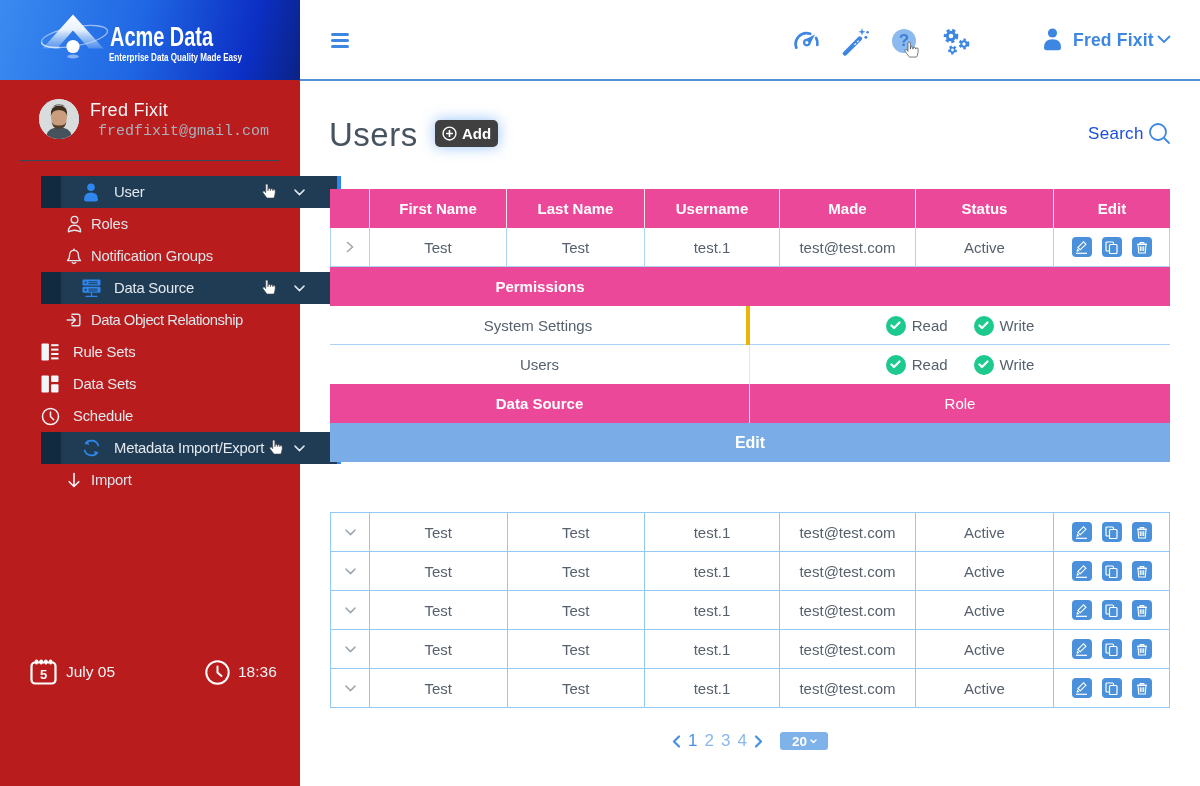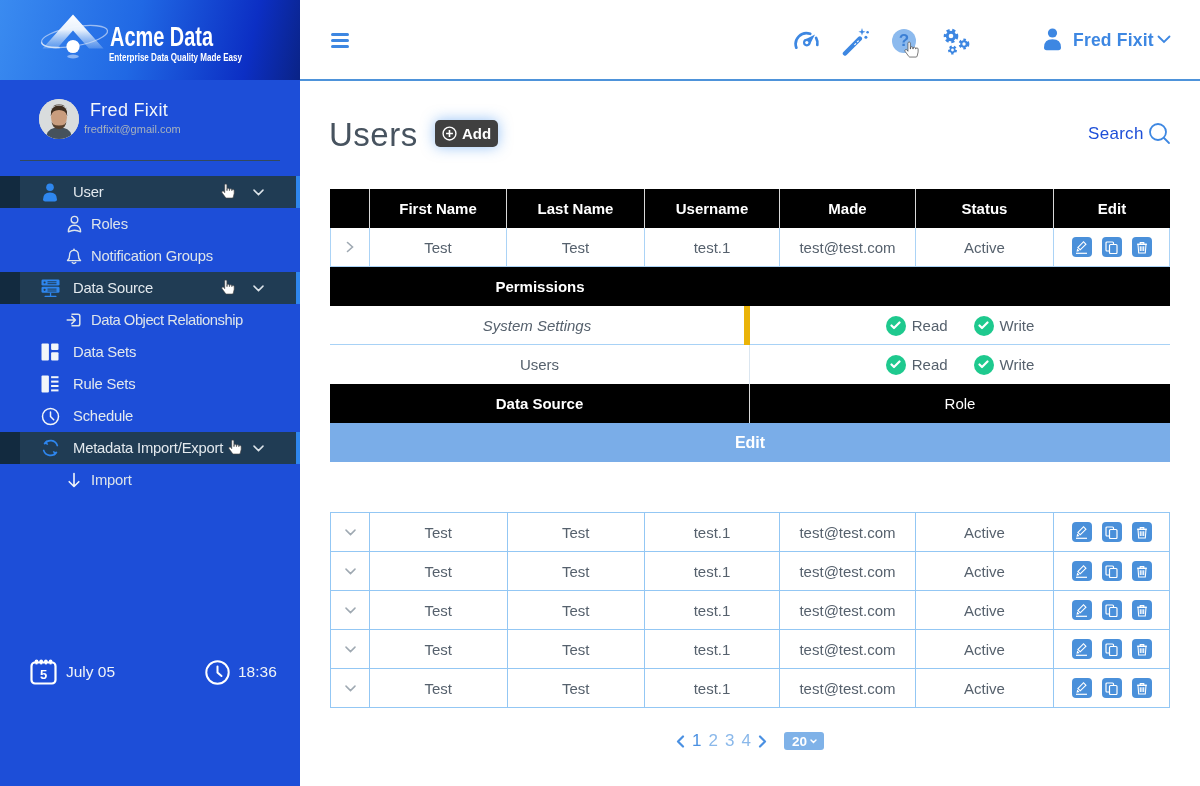--- a/index.html
+++ b/index.html
@@ -1,28 +1,28 @@
 <!DOCTYPE html>
 <html><head>
 <meta charset="utf-8">
 <style>
 * { margin:0; padding:0; box-sizing:border-box; }
 html,body { width:1200px; height:786px; overflow:hidden; font-family:"Liberation Sans", sans-serif; background:#fff; }
 #app { position:relative; width:1200px; height:786px; }
 
-#sidebar { position:absolute; left:0; top:0; width:300px; height:786px; background:#1d4ed8; }
+#sidebar { position:absolute; left:0; top:0; width:300px; height:786px; background:#b91c1c; }
 #logo { position:absolute; left:0; top:0; width:300px; height:80px; background:linear-gradient(103deg,#3a8bf0 0%,#2068e4 45%,#0c2fc4 82%,#0a2386 100%); }
 #profile { position:absolute; left:0; top:90px; width:300px; height:60px; }
 .avatar { position:absolute; left:39px; top:9px; width:40px; height:40px; border-radius:50%; overflow:hidden; background:#cfd6da; }
 .pname { position:absolute; left:90px; top:10px; font-size:18px; color:#f4f7f9; font-weight:400; letter-spacing:.3px; }
-.pemail { position:absolute; left:84px; top:33px; font-size:11px; color:#a7b2bd; }
+.pemail { position:absolute; left:98px; top:33px; font-size:15px; color:#a7b2bd;font-family:Liberation Mono, monospace; }
 #divider { position:absolute; left:20px; top:160px; width:260px; height:1px; background:#33495c; }
 #menu { position:absolute; left:0; top:176px; width:300px; }
 .mi { position:relative; height:32px; width:300px; }
-.mi.hl { background:#203c54; }
+.mi.hl { background:#203c54;margin-left:41px; }
 .mi.hl:before { content:""; position:absolute; left:0; top:0; width:20px; height:32px; background:#122a3f; }
 .mi.hl:after { content:""; position:absolute; right:0; top:0; width:4px; height:32px; background:#2e86ee; }
 .mico { position:absolute; left:40px; top:0; width:20px; height:32px; display:flex; align-items:center; justify-content:center; }
 .sico { position:absolute; left:64px; top:0; width:20px; height:32px; display:flex; align-items:center; justify-content:center; }
 .mtxt { position:absolute; left:73px; top:0; height:32px; line-height:32px; font-size:14.8px; color:#e3e9ee; letter-spacing:-.2px; }
 .stxt { position:absolute; left:91px; top:0; height:32px; line-height:32px; font-size:14.8px; color:#dde4ea; letter-spacing:-.2px; }
 .chev { position:absolute; left:250px; top:0; width:16px; height:32px; display:flex; align-items:center; justify-content:center; }
 .curs { position:absolute; left:221px; top:7px; z-index:5; }
 #sbot { position:absolute; left:0; top:658px; width:300px; height:40px; }
 .bott { position:absolute; font-size:15.5px; color:#f0f4f7; font-weight:400; top:5px; }
@@ -33,39 +33,39 @@
 .tbicon { position:absolute; top:0; }
 #ffname { position:absolute; left:773px; top:30px; font-size:17.5px; letter-spacing:-.3px; font-weight:bold; color:#3d87e2; letter-spacing:.2px; }
 
 #title { position:absolute; left:329px; top:116px; font-size:33px; color:#47535f; letter-spacing:.5px; }
 #addbtn { position:absolute; left:435px; top:120px; width:63px; height:27px; background:#404040; border-radius:5px; color:#fff; font-size:15px; font-weight:bold; display:flex; align-items:center; justify-content:center; gap:5px; box-shadow:0 0 14px rgba(46,134,238,.5); }
 #search { position:absolute; left:1088px; top:124px; font-size:17px; color:#1d4ed8; letter-spacing:.3px; }
 
 .tbl { position:absolute; left:330px; width:840px; }
 .row { position:relative; width:840px; height:39px; display:flex; }
 .cell { height:39px; display:flex; align-items:center; justify-content:center; font-size:15px; color:#56616d; }
-.hdr { background:#000000; }
+.hdr { background:#ec4899; }
 .hdr .cell { color:#fff; font-weight:bold; border-right:1px solid rgba(255,255,255,.85); }
 .hdr .cell:last-child { border-right:none; }
 .c0{width:40px;} .c1{width:137px;} .c2{width:138px;} .c3{width:135px;} .c4{width:136px;} .c5{width:138px;} .c6{width:116px;}
 .body1 .cell { border-right:1px solid #abd3f6; border-bottom:1px solid #abd3f6; }
 .body1 .cell:first-child { border-left:1px solid #abd3f6; }
 #tbl2 { border-top:1px solid #93c7f4; }
 .body2 .cell { border-right:1px solid #93c7f4; border-bottom:1px solid #93c7f4; }
 .body2 .cell:first-child { border-left:1px solid #93c7f4; }
 .body2 .c1,.body2 .c2 { width:137.5px; }
 .half { width:420px; }
 .editbar { background:#7aade8; color:#fff; font-weight:bold; font-size:16px; display:flex; align-items:center; justify-content:center; height:39px; }
 .btns { display:flex; gap:10px; }
 .ibtn { width:20px; height:20px; background:#4a90da; border-radius:4px; display:flex; align-items:center; justify-content:center; }
 .gchk { display:flex; align-items:center; gap:6px; margin-right:0; }
 .gc { width:20px; height:20px; border-radius:50%; background:#1ec98e; display:flex; align-items:center; justify-content:center; }
 #pgn { position:absolute; left:330px; top:727px; width:840px; height:28px; display:flex; align-items:center; justify-content:center; gap:0; }
 .pgnum { font-size:17px; margin:0 3.5px; }
-#p20 { margin-left:17px; width:40px; height:18px; background:#7fb2e8; border-radius:3px; color:#fff; font-size:13.5px; font-weight:bold; display:flex; align-items:center; justify-content:center; gap:3px; }
+#p20 { margin-left:17px; width:48px; height:18px; background:#7fb2e8; border-radius:3px; color:#fff; font-size:13.5px; font-weight:bold; display:flex; align-items:center; justify-content:center; gap:3px; }
 </style>
 </head>
 <body>
 <div id="app">
 
 <div id="sidebar">
   <div id="logo">
     <svg width="300" height="80" viewBox="0 0 300 80">
       <defs>
         <linearGradient id="lgA" x1="0" y1="0" x2="0" y2="1">
@@ -167,37 +167,37 @@
               <path d="M6.5 3.2 H13 A1.8 1.8 0 0 1 14.8 5 V13 A1.8 1.8 0 0 1 13 14.8 H6.5"></path>
               <path d="M2.2 9 H10 M6.8 5.4 L10.4 9 L6.8 12.6" stroke-linejoin="round" stroke-linecap="round"></path>
             </svg>
           </span>
       <span class="stxt" style="letter-spacing:-.5px;">Data Object Relationship</span>
     </div>
     <div class="mi">
       <span class="mico">
             <svg width="18" height="18" viewBox="0 0 18 18" fill="#f2f6f9">
               <rect x="0.5" y="0.5" width="7.4" height="17" rx="1"></rect>
-              <rect x="10.1" y="0.5" width="7.4" height="6.6" rx="1"></rect>
-              <rect x="10.1" y="9.3" width="7.4" height="8.2" rx="1"></rect>
-            </svg>
-          </span>
-      <span class="mtxt">Data Sets</span>
-    </div>
-    <div class="mi">
-      <span class="mico">
-            <svg width="18" height="18" viewBox="0 0 18 18" fill="#f2f6f9">
-              <rect x="0.5" y="0.5" width="7.4" height="17" rx="1"></rect>
               <rect x="10.1" y="1.2" width="7.4" height="2"></rect>
               <rect x="10.1" y="5.6" width="7.4" height="2"></rect>
               <rect x="10.1" y="10" width="7.4" height="2"></rect>
               <rect x="10.1" y="14.4" width="7.4" height="2"></rect>
             </svg>
           </span>
       <span class="mtxt">Rule Sets</span>
+    </div>
+    <div class="mi">
+      <span class="mico">
+            <svg width="18" height="18" viewBox="0 0 18 18" fill="#f2f6f9">
+              <rect x="0.5" y="0.5" width="7.4" height="17" rx="1"></rect>
+              <rect x="10.1" y="0.5" width="7.4" height="6.6" rx="1"></rect>
+              <rect x="10.1" y="9.3" width="7.4" height="8.2" rx="1"></rect>
+            </svg>
+          </span>
+      <span class="mtxt">Data Sets</span>
     </div>
     <div class="mi">
       <span class="mico">
             <svg width="19" height="19" viewBox="0 0 19 19" fill="none" stroke="#f2f6f9" stroke-width="1.5">
               <circle cx="9.5" cy="9.5" r="8"></circle>
               <path d="M9.5 5 V9.5 L12.7 12.7" stroke-linecap="round"></path>
             </svg>
           </span>
       <span class="mtxt">Schedule</span>
     </div>
@@ -351,21 +351,21 @@
                 <path d="M4.3 5.2 V10 M6 5.2 V10 M7.7 5.2 V10"></path>
               </svg>
             </div>
     </div>
         </div>
   </div>
   <div class="row hdr">
     <div class="cell half" style="color:#fff;font-weight:bold;">Permissions</div>
   </div>
   <div class="row" style="border-bottom:1px solid #a8d2f6;">
-    <div class="cell half" style="border-right:6px solid #eab308;font-style:italic;">System Settings</div>
+    <div class="cell half" style="border-right:4px solid #eab308;">System Settings</div>
     <div class="cell half">
           <span class="gchk"><span class="gc">
               <svg width="11" height="9" viewBox="0 0 11 9" fill="none" stroke="#fff" stroke-width="2.2" stroke-linecap="round" stroke-linejoin="round">
                 <path d="M1.5 4.5 L4 7 L9.5 1.5"></path>
               </svg>
             </span>Read</span>
           <span style="width:26px"></span>
           <span class="gchk"><span class="gc">
               <svg width="11" height="9" viewBox="0 0 11 9" fill="none" stroke="#fff" stroke-width="2.2" stroke-linecap="round" stroke-linejoin="round">
                 <path d="M1.5 4.5 L4 7 L9.5 1.5"></path>

